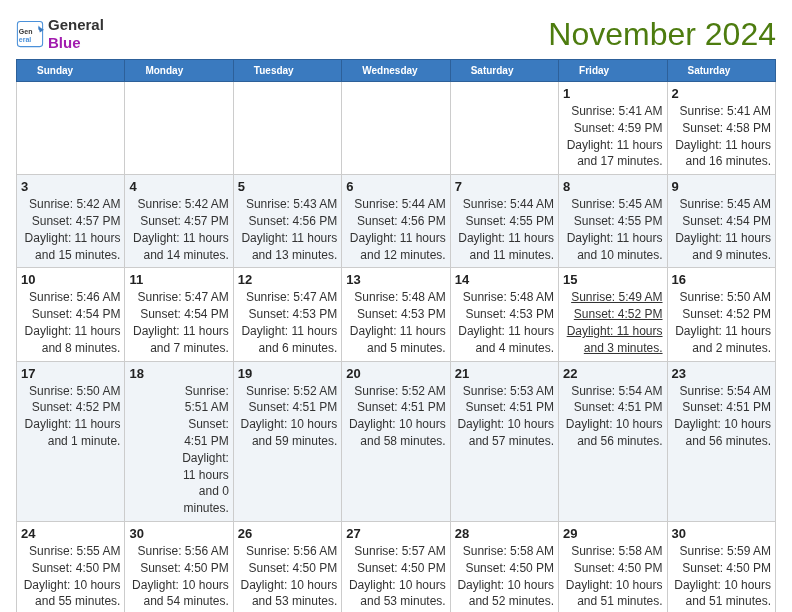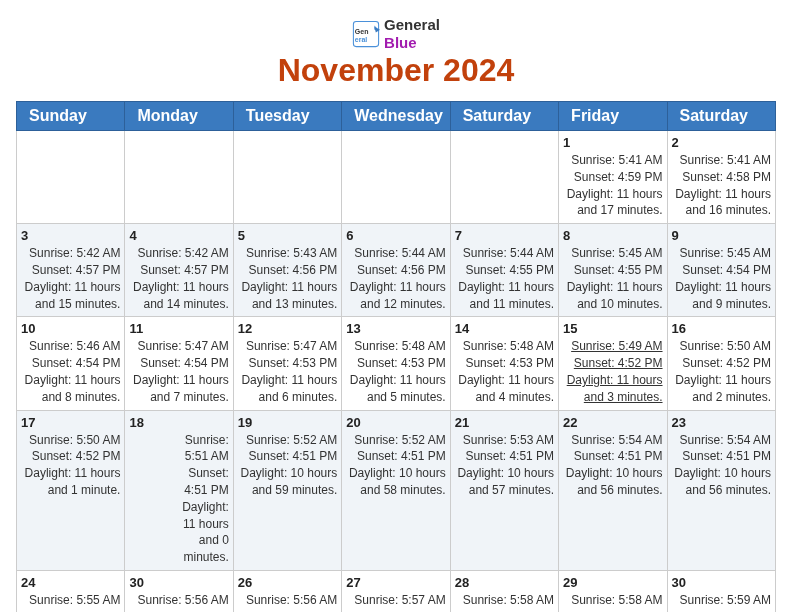--- a/index.html
+++ b/index.html
@@ -6,56 +6,55 @@
     body {
       font-family: Arial, sans-serif;
       background: #fff;
       width: 792px;
       min-height: 612px;
       padding: 16px;
     }
     .header-area {
       display: flex;
       justify-content: space-between;
-      align-items: center;
-      margin-bottom: 12px;
-      flex-direction: column;
+      align-items: flex-start;
+      margin-bottom: 6px;
     }
     .logo {
       display: flex;
       align-items: center;
       gap: 4px;
     }
     .logo-icon {
       width: 28px;
       height: 28px;
     }
     .title-area {
       text-align: right;
     }
     .month-title {
       font-size: 32px;
-      font-weight: bold;
-      color: #c2410c;
+      font-weight: normal;
+      color: #4d7c0f;
     }
     .location {
       font-size: 16px;
       color: #444;
     }
     table {
       width: 100%;
       border-collapse: collapse;
       table-layout: fixed;
     }
     th {
       background-color: #3a7abf;
       color: white;
-      font-size: 16px;
+      font-size: 10px;
       font-weight: bold;
-      padding: 5px 12px;
+      padding: 5px 20px;
       text-align: left;
       border: 1px solid #2d6099;
       margin-top: 32px;
     }
     td {
       border: 1px solid #ccc;
       vertical-align: top;
       padding: 4px;
       font-size: 9.5px;
       color: #333;

